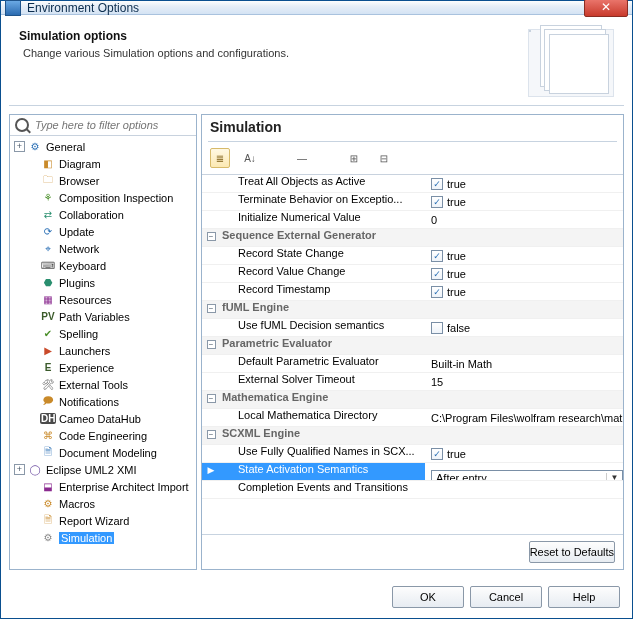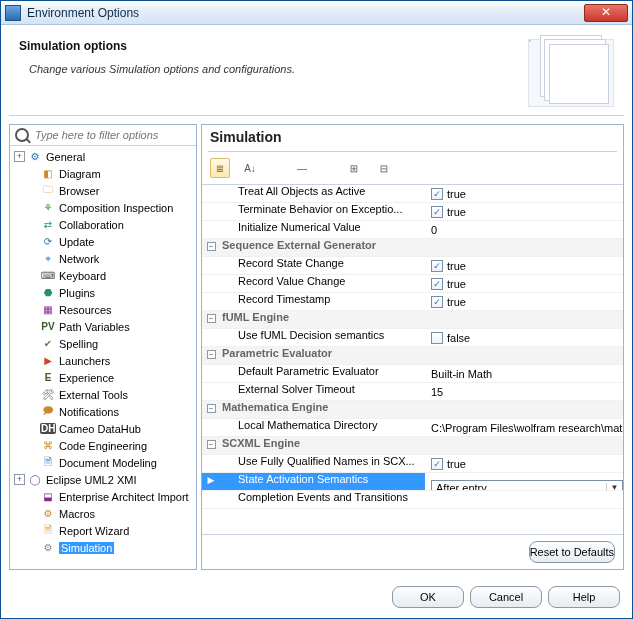--- a/index.html
+++ b/index.html
@@ -1,25 +1,25 @@
 <!DOCTYPE html>
 <html><head>
 <meta charset="utf-8">
 <style>
   * { box-sizing: border-box; font-family: "Segoe UI", Tahoma, sans-serif; font-size: 11px; }
   body { margin:0; padding:0; background:#fff; }
   .window { width:633px; height:619px; border:1px solid #0a4f8f; background:#fff; display:flex; flex-direction:column; }
-  .titlebar { height:24px; background:linear-gradient(#fdfefe,#e6eef7 40%,#d4e3f4); display:flex; align-items:center; padding:0 4px; border-bottom:1px solid #a9c2de; }
+  .titlebar { height:14px; background:linear-gradient(#fdfefe,#e6eef7 40%,#d4e3f4); display:flex; align-items:center; padding:0 4px; border-bottom:1px solid #a9c2de; }
   .titlebar .appicon { width:16px; height:16px; background:linear-gradient(#6aa9e4,#2b6bb0); border:1px solid #1f548b; margin-right:6px; }
   .titlebar .title { flex:1; color:#0b2d4e; font-size:12px; }
   .titlebar .close { width:44px; height:18px; background:linear-gradient(#e9746a,#c83a2c); border:1px solid #8a2c22; border-radius:2px; color:#fff; text-align:center; line-height:14px; font-size:12px; }
   .header { padding:14px 18px 8px 18px; display:flex; }
   .header-left { flex:1; }
   .header-left h2 { margin:0 0 4px 0; font-size:12px; font-weight:bold; color:#111; }
-  .header-left p { margin:10px; color:#333;font-style:italic; }
+  .header-left p { margin:4px; color:#333; }
   .header-img { width:86px; height:68px; background:#f5f7fa; border:1px solid #dce3ec; position:relative; }
   .header-img::before, .header-img::after { content:""; position:absolute; border:1px solid #c8d2de; background:#fff; }
   .header-img::before { width:58px; height:58px; right:4px; top:4px; box-shadow:-4px -4px 0 #fff,-4px -4px 0 1px #c8d2de,-8px -8px 0 #fff,-8px -8px 0 1px #c8d2de; }
   .hsep { height:1px; background:#c7d3e0; margin:0 8px 8px 8px; }
   .body { flex:1; display:flex; padding:0 8px 8px 8px; gap:4px; min-height:0; }
   .sidebar { width:188px; border:1px solid #9bb3cc; background:#fff; display:flex; flex-direction:column; }
   .search { display:flex; align-items:center; border-bottom:1px solid #c8d2de; padding:3px 5px; }
   .search span.icon { width:14px; height:14px; border:2px solid #555; border-radius:50%; position:relative; margin-right:4px; }
   .search span.icon::after { content:""; position:absolute; width:5px; height:2px; background:#555; transform:rotate(45deg); bottom:-2px; right:-4px; }
   .search input { border:none; outline:none; flex:1; color:#888; font-style:italic; }
@@ -49,21 +49,21 @@
   .prow.selected .pname { background:#3399ff; color:#fff; }
   .prow.selected .pval { background:#fff; }
   .prow.selected .gut .tri { color:#fff; }
   .tri { font-size:9px; color:#555; }
   .chk { width:12px; height:12px; border:1px solid #7a8fa6; background:linear-gradient(#fff,#eef3f9); display:inline-flex; align-items:center; justify-content:center; font-size:9px; color:#2a6fb5; }
   .dropdown { position:relative; flex:1;margin-top:12px; }
   .dd-sel { display:flex; align-items:center; border:1px solid #7a8fa6; height:16px; background:#fff; }
   .dd-sel span.v { flex:1; padding:0 4px; }
   .dd-sel span.ar { width:16px; text-align:center; border-left:1px solid #ccc; color:#333; font-size:8px; }
   .bottombar { display:flex; justify-content:flex-end; padding:6px 8px; border-top:1px solid #c7d3e0; margin-top:auto; }
-  .btn { min-width:72px; height:22px; border:1px solid #8a98a8; background:linear-gradient(#fdfdfd,#e7ecf2); border-radius:8px; margin-left:6px; display:flex; align-items:center; justify-content:center; }
+  .btn { min-width:72px; height:22px; border:1px solid #8a98a8; background:linear-gradient(#fdfdfd,#e7ecf2); border-radius:2px; margin-left:6px; display:flex; align-items:center; justify-content:center; }
   .footer { display:flex; justify-content:flex-end; padding:8px 12px 10px 12px; }
 </style>
 </head>
 <body>
 
 <div class="window">
   <div class="titlebar">
     <div class="appicon"></div>
     <div class="title">Environment Options</div>
     <div class="close">✕</div>

